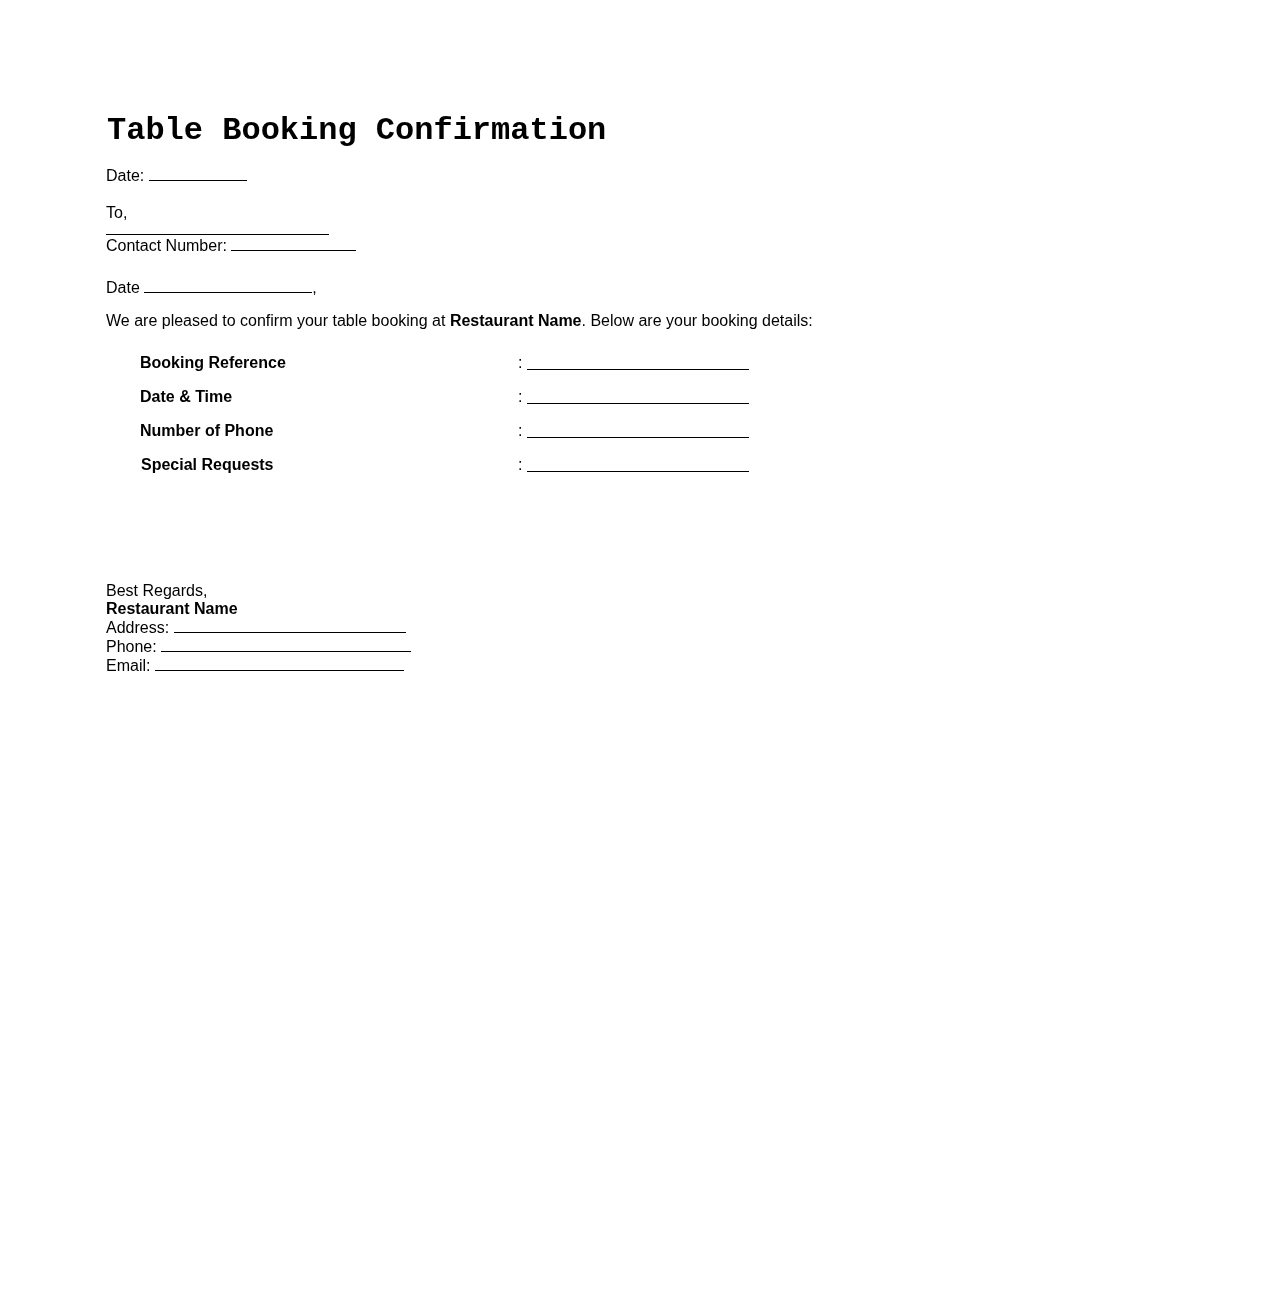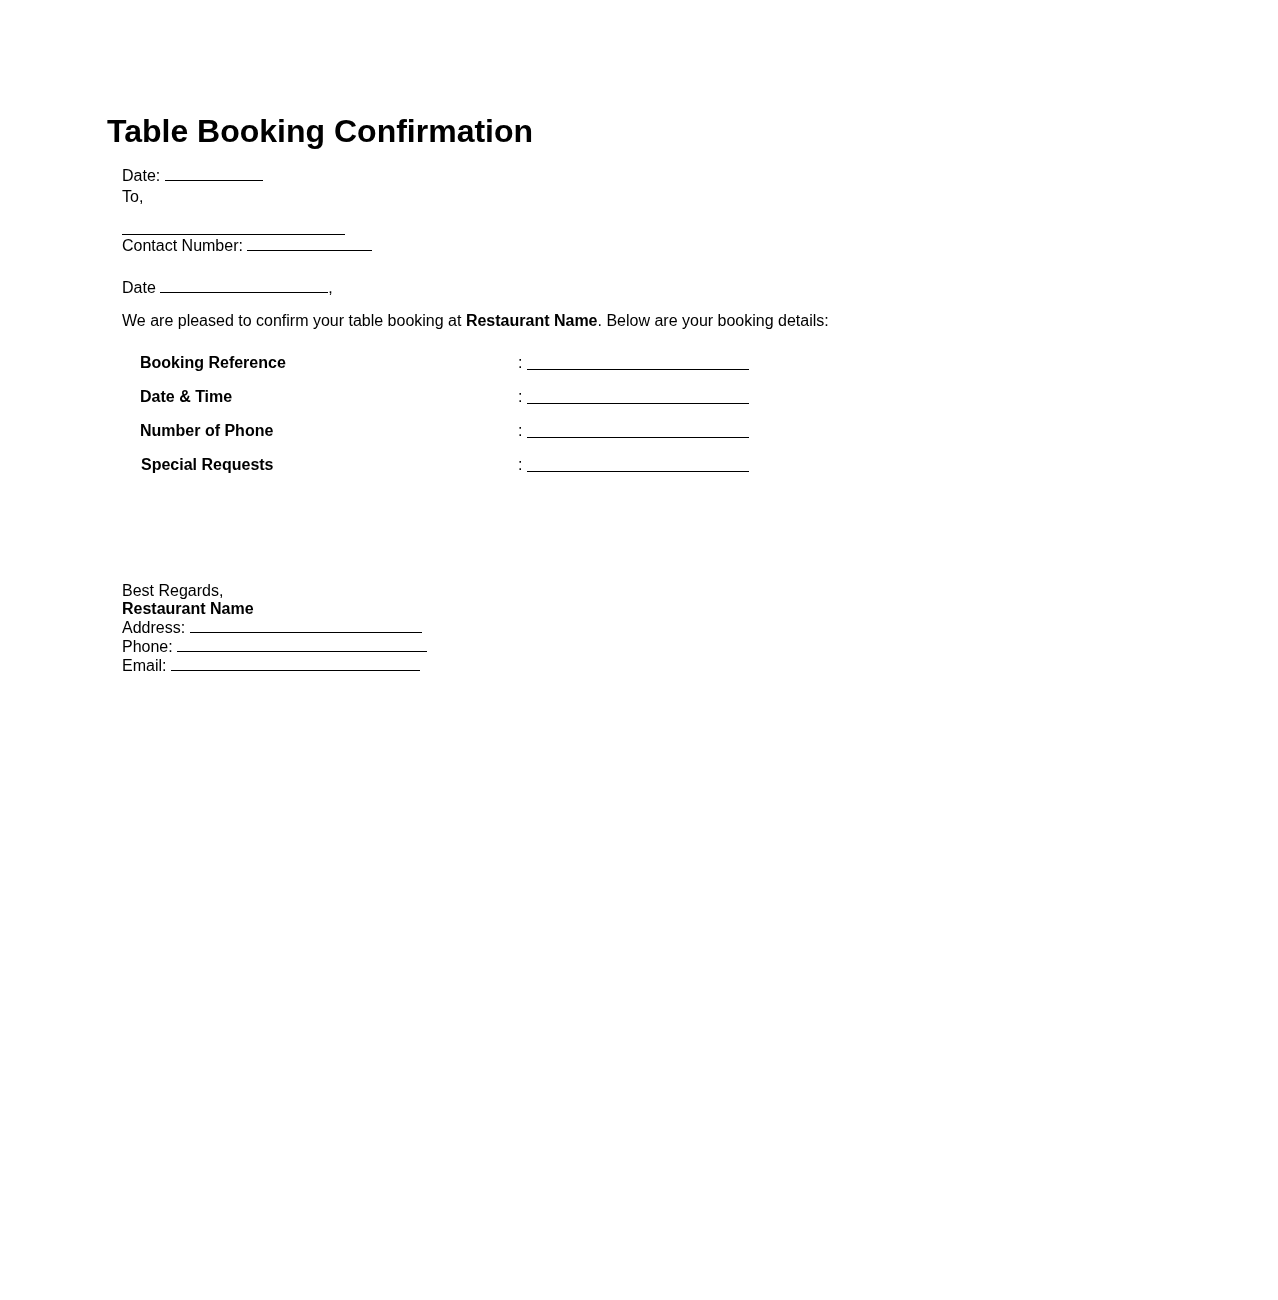--- a/index.html
+++ b/index.html
@@ -1,42 +1,42 @@
 <!DOCTYPE html>
 <html><head>
 <meta charset="utf-8">
 <style>
   html, body { margin: 0; padding: 0; background: #ffffff; }
   body {
     width: 1278px; height: 1300px; position: relative;
     font-family: "Liberation Sans", sans-serif; color: #000; font-size: 16px;
   }
-  .abs { position: absolute; white-space: nowrap; line-height: 18px; margin-left: 16px; }
+  .abs { position: absolute; white-space: nowrap; line-height: 18px; }
   h1 {
     position: absolute; left: 107px; top: 111px; margin: 0;
-    font-family: Liberation Sans, sans-serif; font-size: 32px; font-weight: bold; line-height: 40px;
+    font-family: Liberation Mono, monospace; font-size: 32px; font-weight: bold; line-height: 40px;
   }
   .blank { display: inline-block; border-bottom: 1px solid #000; height: 14px; vertical-align: baseline; }
   .bold { font-weight: bold; }
   .row-label { position: absolute; left: 106px; font-weight: bold; line-height: 18px; margin-left: 34px; }
   .row-colon { position: absolute; left: 518px; line-height: 18px; }
   .row-line { position: absolute; left: 527px; width: 222px; border-bottom: 1px solid #000; height: 16px; }
   .para { position: absolute; left: 106px; width: 1060px; line-height: 18px; }
 </style>
 </head>
 <body>
 
 <h1>Table Booking Confirmation</h1>
 
 <div class="abs" style="left:106px; top:166px;">
   <span>Date:</span>
   <span class="blank" style="width:98px;"></span>
 </div>
 
-<div class="abs" style="left:106px; top:188px;">To,</div>
+<div class="abs" style="left:106px; top:204px;">To,</div>
 <div class="abs" style="left:106px; top:218px; width:223px; height:16px; border-bottom:1px solid #000;"></div>
 
 <div class="abs" style="left:106px; top:236px;">
   <span>Contact Number:</span>
   <span class="blank" style="width:125px;"></span>
 </div>
 
 <div class="abs" style="left:106px; top:278px;">
   <span>Date</span>
   <span class="blank" style="width:168px;"></span><span>,</span>

